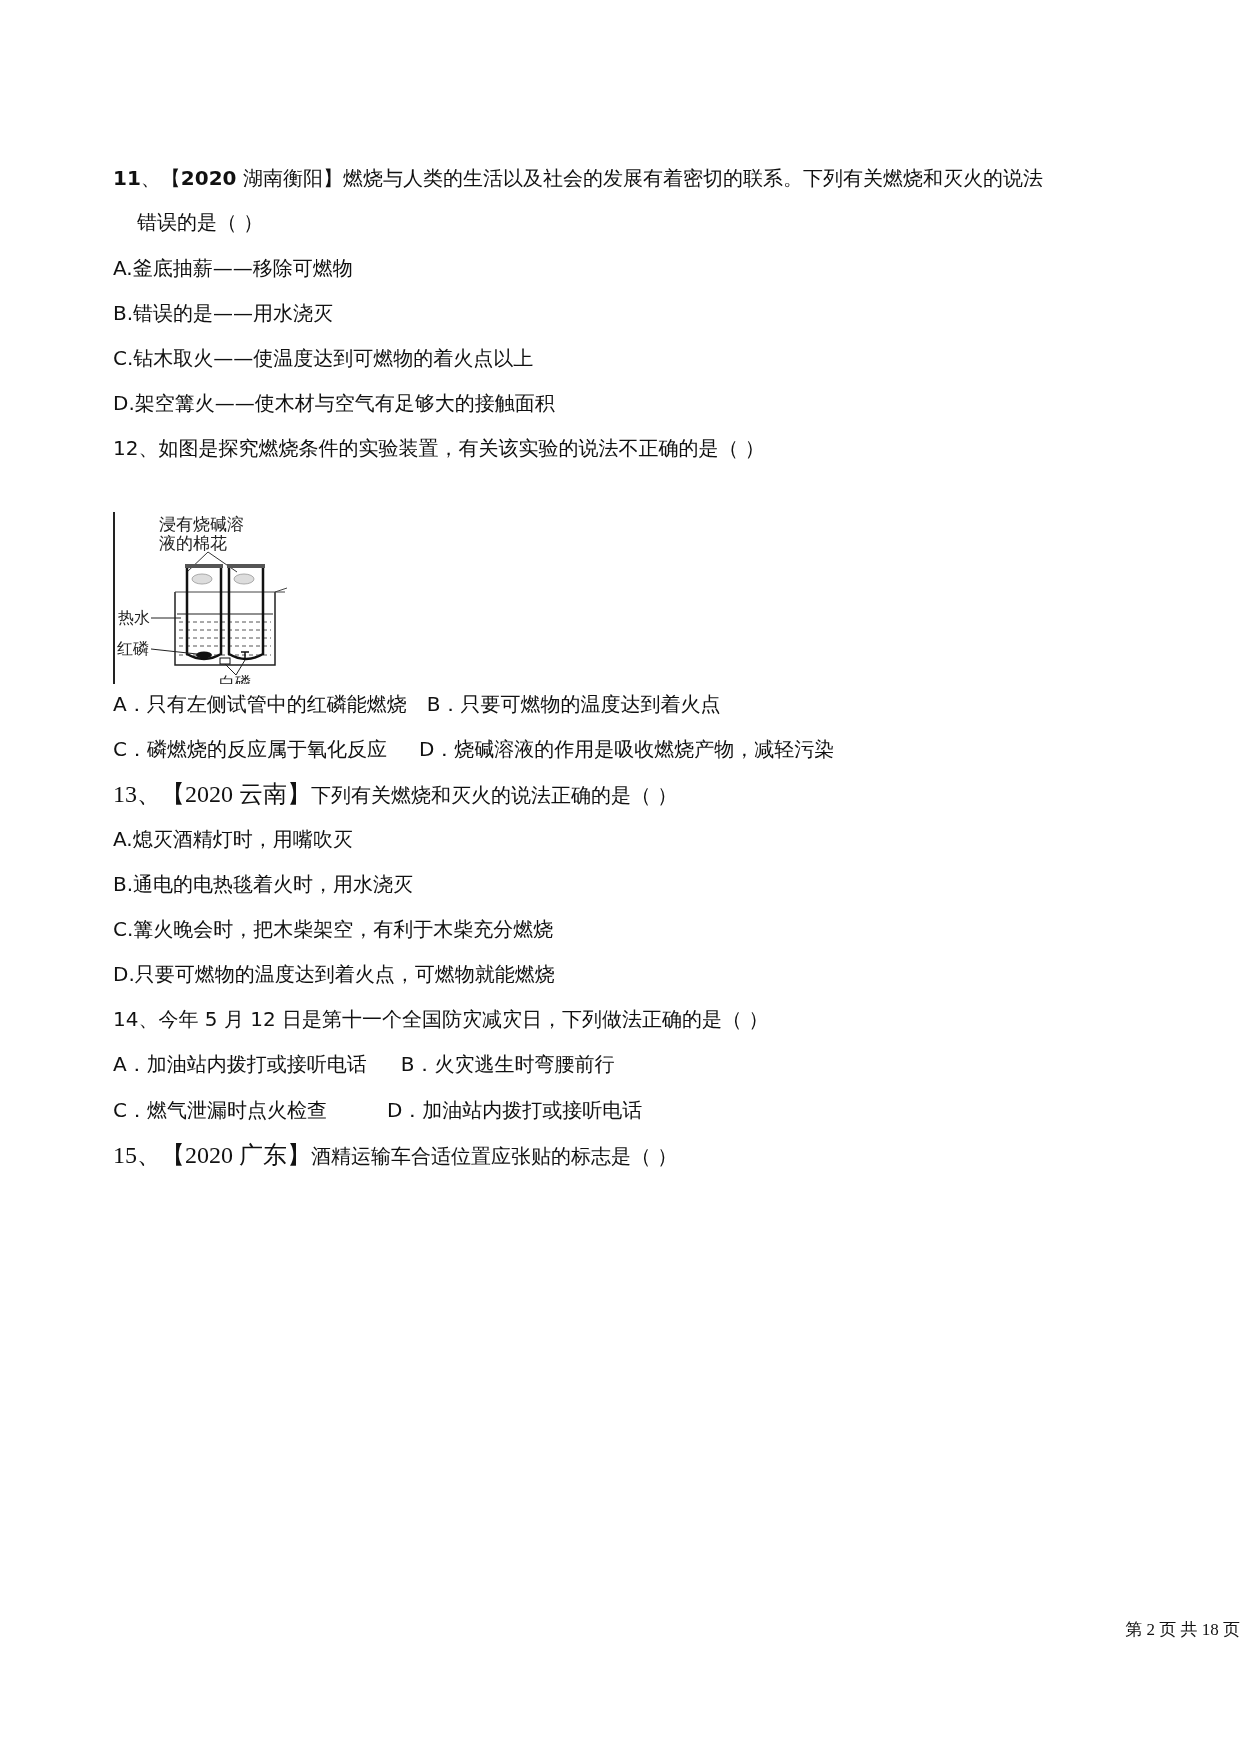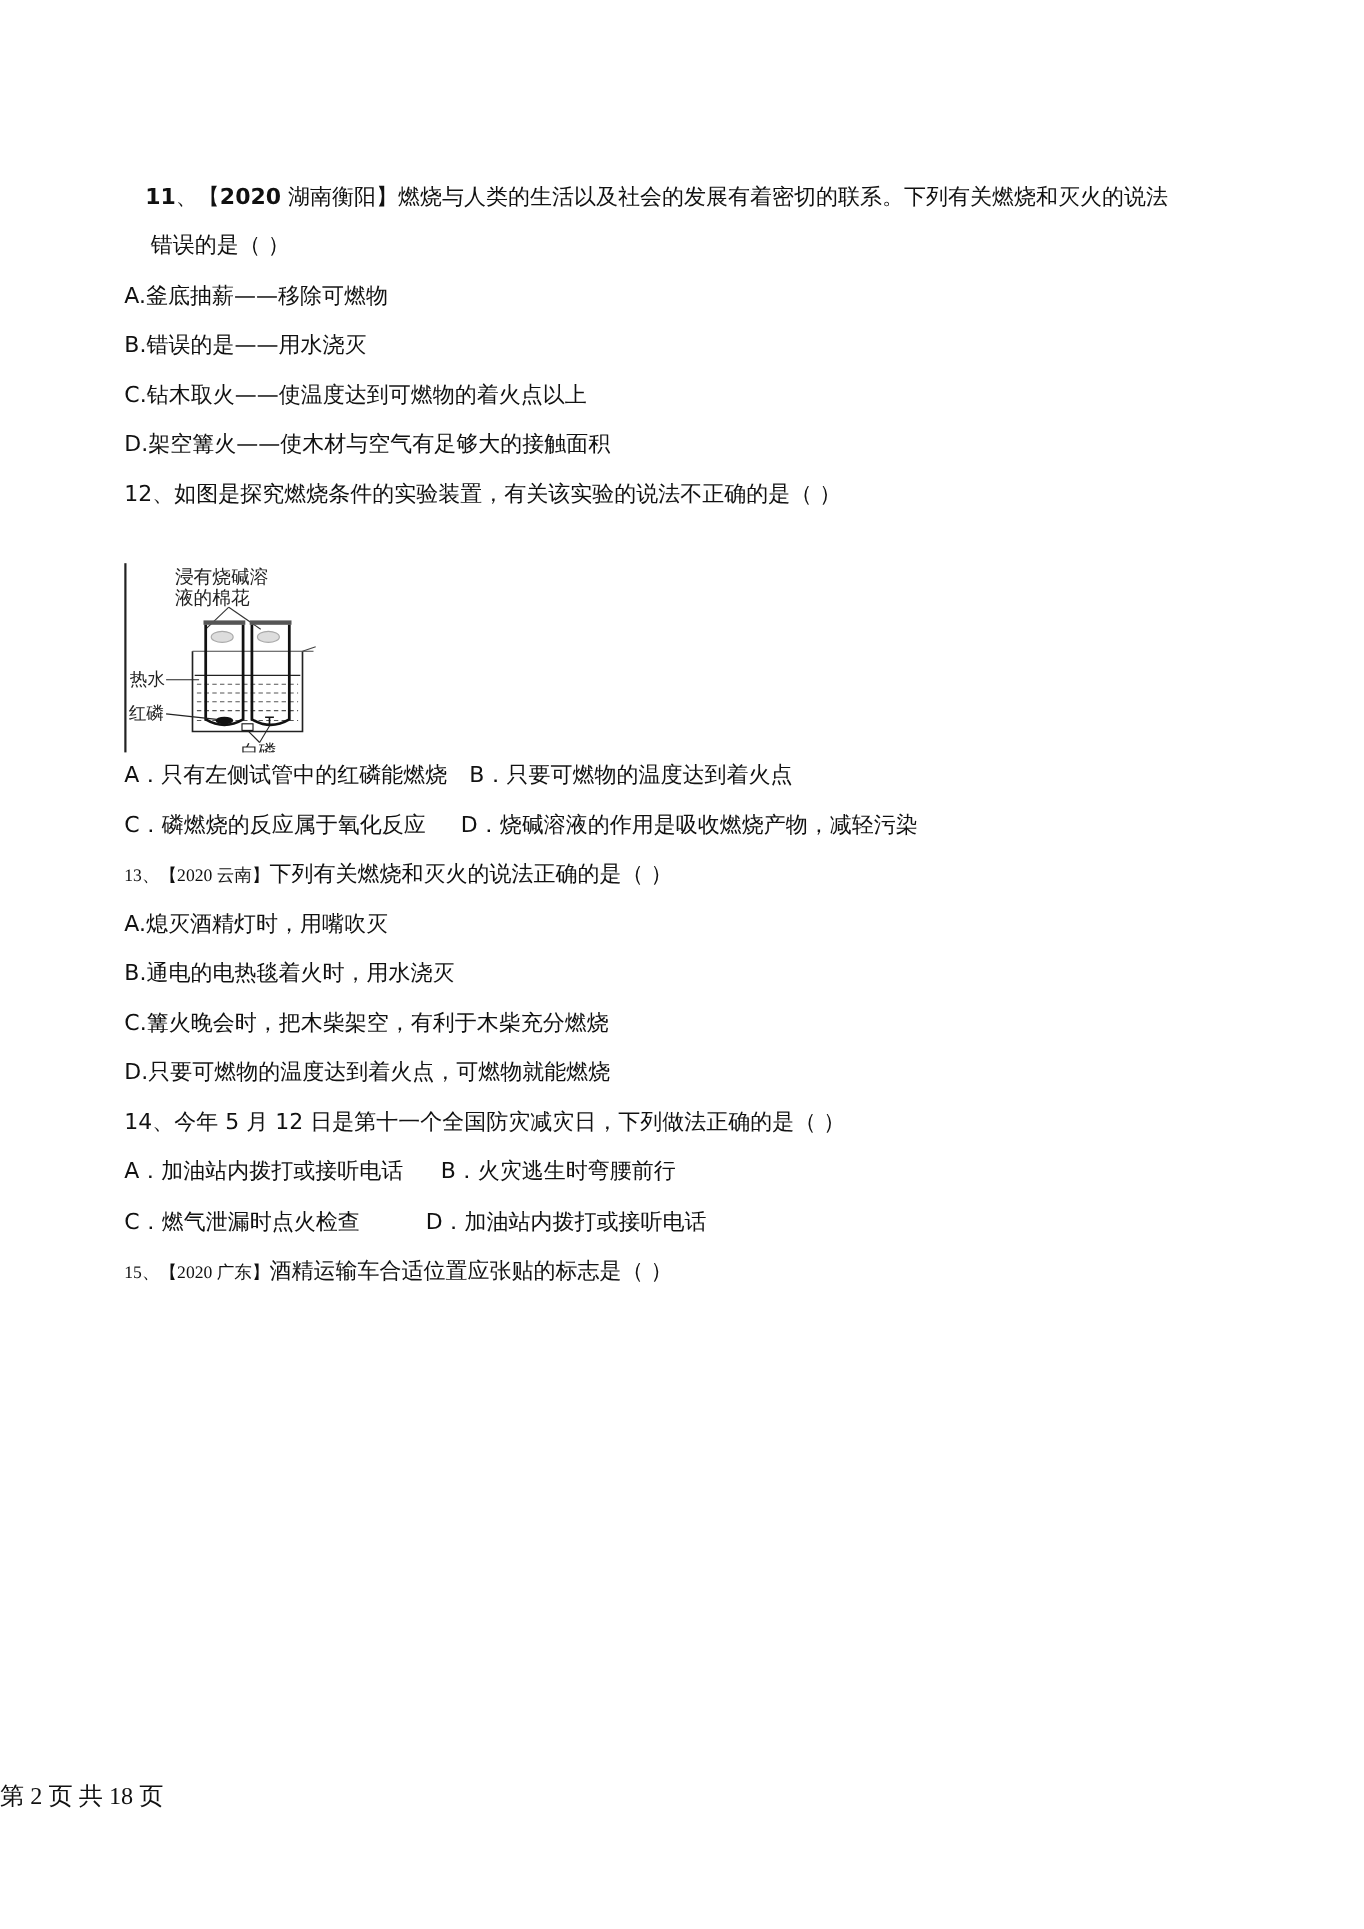--- a/index.html
+++ b/index.html
@@ -5,38 +5,38 @@
   html, body { margin: 0; padding: 0; background: #ffffff; }
   body {
     width: 1240px; height: 1754px; position: relative; overflow: hidden;
     font-family: "DejaVu Sans", "Liberation Sans", sans-serif;
     color: #111111;
   }
   .line {
     position: absolute; left: 113px; font-size: 20px; line-height: 28px;
     white-space: nowrap; letter-spacing: 0px;
   }
-  .serif { font-family: "Liberation Serif", "DejaVu Serif", serif; font-size: 16px; }
+  .serif { font-family: "Liberation Serif", "DejaVu Serif", serif; font-size: 24px; }
   .bold { font-weight: bold; }
   .gap { display: inline-block; }
   .figure {
     position: absolute; left: 113px; top: 494px; width: 175px; height: 172px;
     border-left: 2px solid #222;
     margin-top: 18px;
   }
   .figure svg { position: absolute; left: 0; top: 0; }
   .footer {
-    position: absolute; top: 1618px; left: 0; width: 1240px; text-align: left;
-    font-family: "Liberation Serif", "DejaVu Serif", serif; font-size: 22px; color: #111;
+    position: absolute; top: 1618px; left: 0; width: 1240px; text-align: right;
+    font-family: "Liberation Serif", "DejaVu Serif", serif; font-size: 17px; color: #111;
   }
 </style>
 </head>
 <body>
 
-<div class="line" style="top:164px;margin-left:19px;">
+<div class="line" style="top:164px;">
   <span class="bold">11</span><span>、</span><span>【</span><span class="bold">2020</span> <span>湖南衡阳</span><span>】</span><span>燃烧与人类的生活以及社会的发展有着密切的联系。下列有关燃烧和灭火的说法</span>
 </div>
 <div class="line" style="top:208px;margin-left:24px;">错误的是（     ）</div>
 <div class="line" style="top:254px;">A.釜底抽薪——移除可燃物</div>
 <div class="line" style="top:299px;">B.错误的是——用水浇灭</div>
 <div class="line" style="top:344px;text-align:right;">C.钻木取火——使温度达到可燃物的着火点以上</div>
 <div class="line" style="top:389px;">D.架空篝火——使木材与空气有足够大的接触面积</div>
 
 <div class="line" style="top:434px;">
   <span>12</span><span>、如图是探究燃烧条件的实验装置，有关该实验的说法不正确的是（        ）</span>

